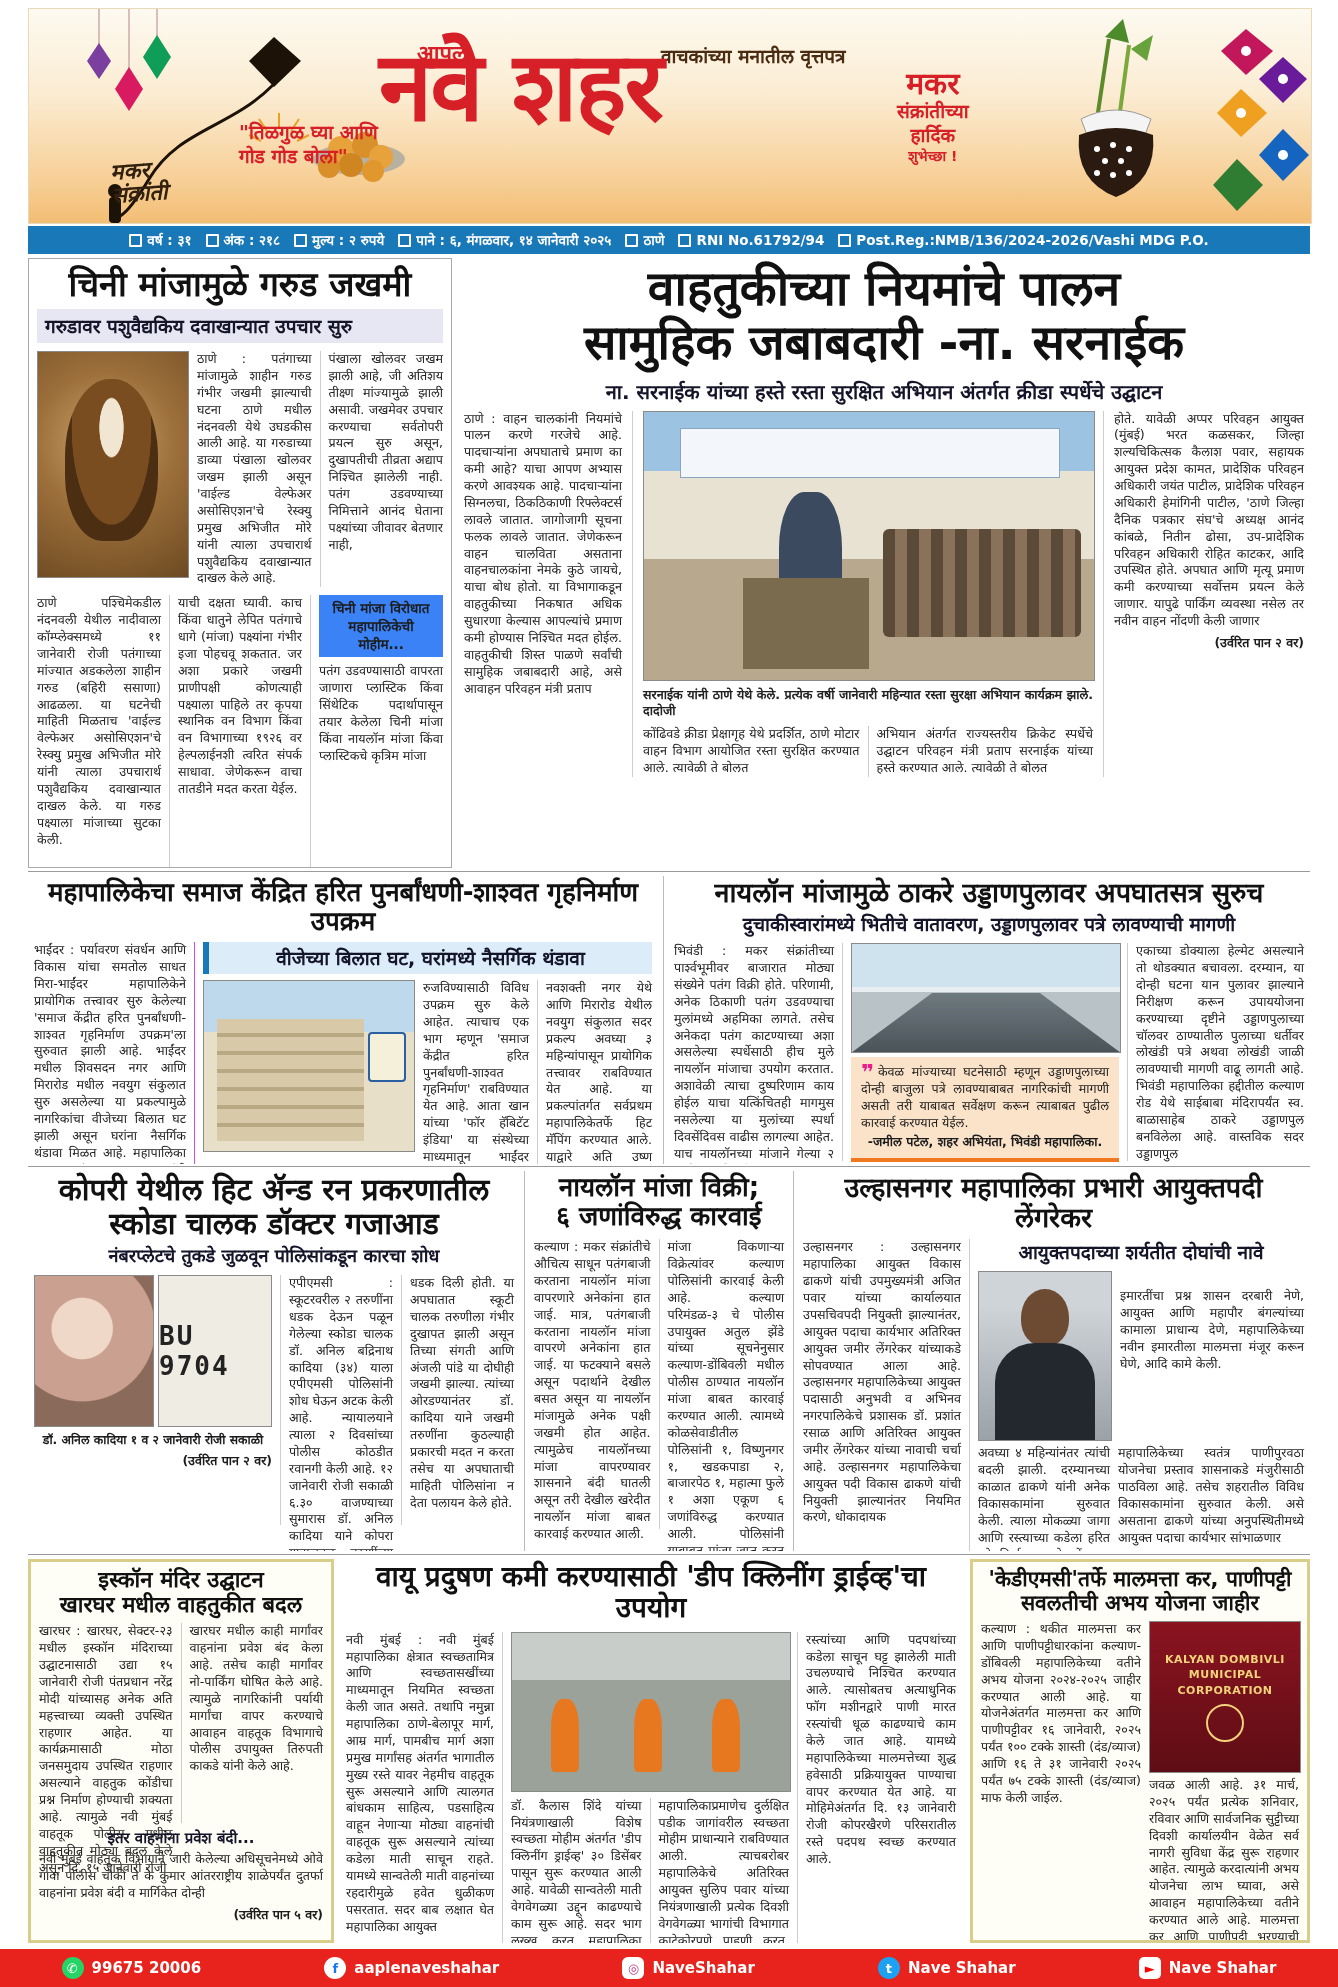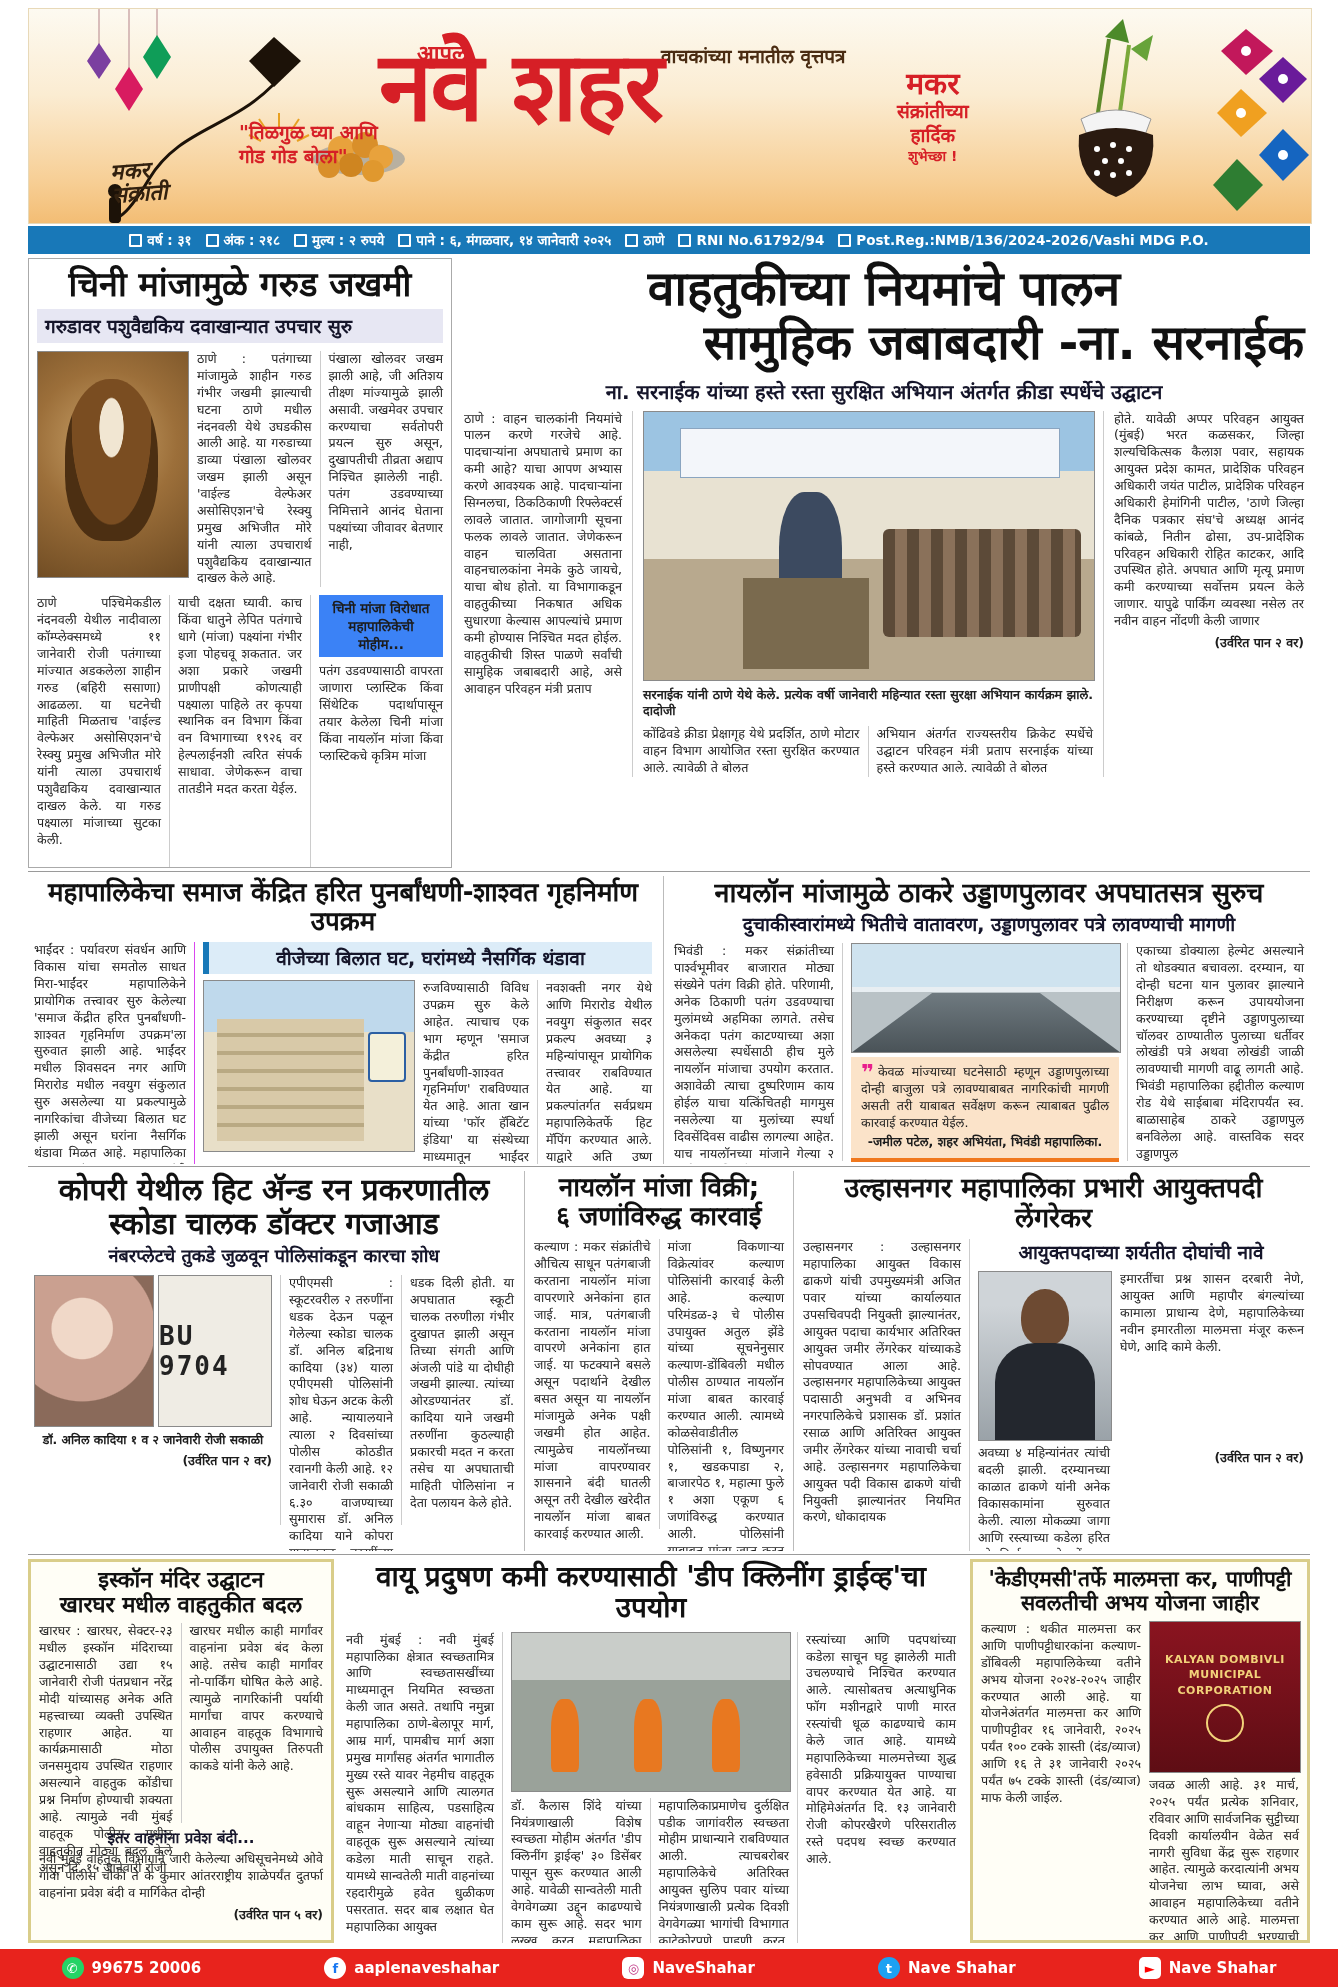--- a/index.html
+++ b/index.html
@@ -238,21 +238,21 @@
       <div class="bodytext">याची दक्षता घ्यावी. काच किंवा धातुने लेपित पतंगाचे धागे (मांजा) पक्ष्यांना गंभीर इजा पोहचवू शकतात. जर अशा प्रकारे जखमी प्राणीपक्षी कोणत्याही पक्ष्याला पाहिले तर कृपया स्थानिक वन विभाग किंवा वन विभागाच्या १९२६ वर हेल्पलाईनशी त्वरित संपर्क साधावा. जेणेकरून वाचा तातडीने मदत करता येईल.</div>
       <div>
         <div class="insetbox">चिनी मांजा विरोधात महापालिकेची मोहीम...</div>
         <div class="bodytext">पतंग उडवण्यासाठी वापरता जाणारा प्लास्टिक किंवा सिंथेटिक पदार्थापासून तयार केलेला चिनी मांजा किंवा नायलॉन मांजा किंवा प्लास्टिकचे कृत्रिम मांजा</div>
       </div>
     </div>
   </div>
 
   <div class="article" style="left:458px;top:258px;width:852px;height:610px;padding:4px 6px;box-sizing:border-box;">
     <div class="headline" style="font-size:48px;text-align:center;">वाहतुकीच्या नियमांचे पालन</div>
-    <div class="headline" style="font-size:48px;text-align:right;">सामुहिक जबाबदारी -ना. सरनाईक</div>
+    <div class="headline" style="font-size:48px;text-align:center;">सामुहिक जबाबदारी -ना. सरनाईक</div>
     <div class="subhead" style="font-size:20px;text-align:center;margin:8px 0 6px 0;">ना. सरनाईक यांच्या हस्ते रस्ता सुरक्षित अभियान अंतर्गत क्रीडा स्पर्धेचे उद्घाटन</div>
     <div style="display:flex;gap:10px;">
       <div class="bodytext" style="width:158px;flex:none;">ठाणे : वाहन चालकांनी नियमांचे पालन करणे गरजेचे आहे. पादचाऱ्यांना अपघाताचे प्रमाण का कमी आहे? याचा आपण अभ्यास करणे आवश्यक आहे. पादचाऱ्यांना सिग्नलचा, ठिकठिकाणी रिफ्लेक्टर्स लावले जातात. जागोजागी सूचना फलक लावले जातात. जेणेकरून वाहन चालविता असताना वाहनचालकांना नेमके कुठे जायचे, याचा बोध होतो. या विभागाकडून वाहतुकीच्या निकषात अधिक सुधारणा केल्यास आपल्यांचे प्रमाण कमी होण्यास निश्चित मदत होईल. वाहतुकीची शिस्त पाळणे सर्वांची सामुहिक जबाबदारी आहे, असे आवाहन परिवहन मंत्री प्रताप</div>
       <div style="flex:1;border-left:1px solid #ccc;border-right:1px solid #ccc;padding:0 10px;">
         <div class="ph ph-event" style="width:100%;height:268px;">
           <div class="banner"></div>
             <div class="speaker"></div>
             <div class="podium"></div>
             <div class="crowd"></div>
         </div>
@@ -353,25 +353,26 @@
     <div class="headline" style="font-size:27px;text-align:center;">उल्हासनगर महापालिका प्रभारी आयुक्तपदी लेंगरेकर</div>
     <div style="display:flex;gap:8px;margin-top:6px;height:330px;">
       <div class="bodytext" style="width:158px;flex:none;">उल्हासनगर : उल्हासनगर महापालिका आयुक्त विकास ढाकणे यांची उपमुख्यमंत्री अजित पवार यांच्या कार्यालयात उपसचिवपदी नियुक्ती झाल्यानंतर, आयुक्त पदाचा कार्यभार अतिरिक्त आयुक्त जमीर लेंगरेकर यांच्याकडे सोपवण्यात आला आहे. उल्हासनगर महापालिकेच्या आयुक्त पदासाठी अनुभवी व अभिनव नगरपालिकेचे प्रशासक डॉ. प्रशांत रसाळ आणि अतिरिक्त आयुक्त जमीर लेंगरेकर यांच्या नावाची चर्चा आहे. उल्हासनगर महापालिकेचा आयुक्त पदी विकास ढाकणे यांची नियुक्ती झाल्यानंतर नियमित करणे, धोकादायक</div>
       <div style="flex:1;border-left:1px solid #ccc;padding-left:8px;">
         <div class="subhead" style="font-size:19px;text-align:center;">आयुक्तपदाच्या शर्यतीत दोघांची नावे</div>
         <div style="display:flex;gap:8px;margin-top:6px;">
           <div class="ph ph-portrait" style="width:132px;height:168px;flex:none;">
             <div class="head"></div>
               <div class="suit"></div>
           </div>
-          <div class="bodytext" style="flex:1;">इमारतींचा प्रश्न शासन दरबारी नेणे, आयुक्त आणि महापौर बंगल्यांच्या कामाला प्राधान्य देणे, महापालिकेच्या नवीन इमारतीला मालमत्ता मंजूर करून घेणे, आदि कामे केली.</div>
+          <div class="bodytext" style="flex:1;margin-top:17px;">इमारतींचा प्रश्न शासन दरबारी नेणे, आयुक्त आणि महापौर बंगल्यांच्या कामाला प्राधान्य देणे, महापालिकेच्या नवीन इमारतीला मालमत्ता मंजूर करून घेणे, आदि कामे केली.</div>
         </div>
         <div style="display:flex;gap:8px;margin-top:4px;">
           <div class="bodytext" style="width:132px;flex:none;">अवघ्या ४ महिन्यांनंतर त्यांची बदली झाली. दरम्यानच्या काळात ढाकणे यांनी अनेक विकासकामांना सुरुवात केली. त्याला मोकळ्या जागा आणि रस्त्याच्या कडेला हरित पट्टे निर्माण करणे, केंद्राच्या योजनांची निधी निर्माण करणे, धोकादायक</div>
           <div style="flex:1;">
+            <div class="bodytext">महापालिकेच्या स्वतंत्र पाणीपुरवठा योजनेचा प्रस्ताव शासनाकडे मंजुरीसाठी पाठविला आहे. तसेच शहरातील विविध विकासकामांना सुरुवात केली. असे असताना ढाकणे यांच्या अनुपस्थितीमध्ये आयुक्त पदाचा कार्यभार सांभाळणार</div>
             <div class="cont">(उर्वरित पान २ वर)</div>
           </div>
         </div>
       </div>
     </div>
   </div>
 
   <div class="h-rule" style="top:1554px;"></div>
 
   <div class="article yellowbox" style="left:28px;top:1559px;width:306px;height:384px;padding:6px 8px;box-sizing:border-box;">

